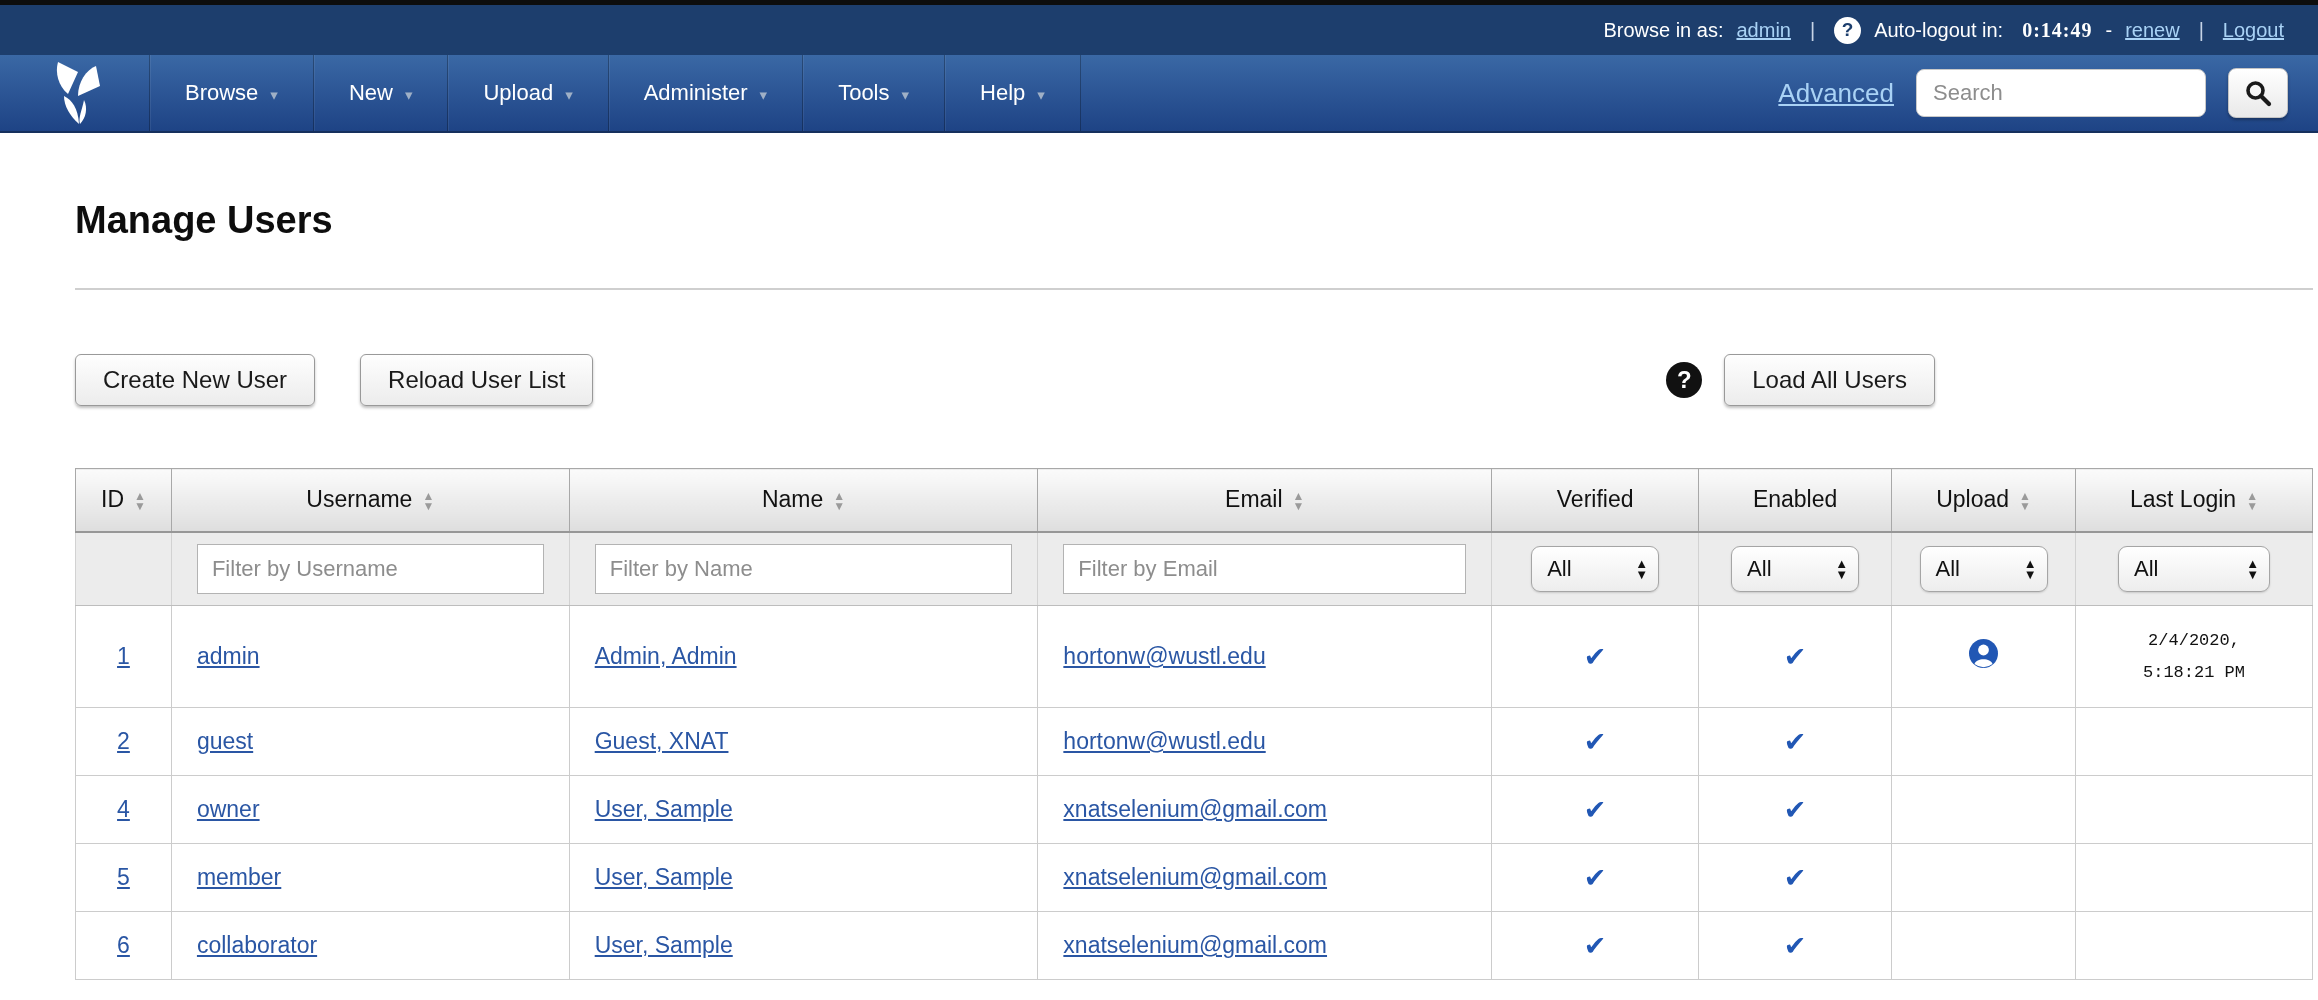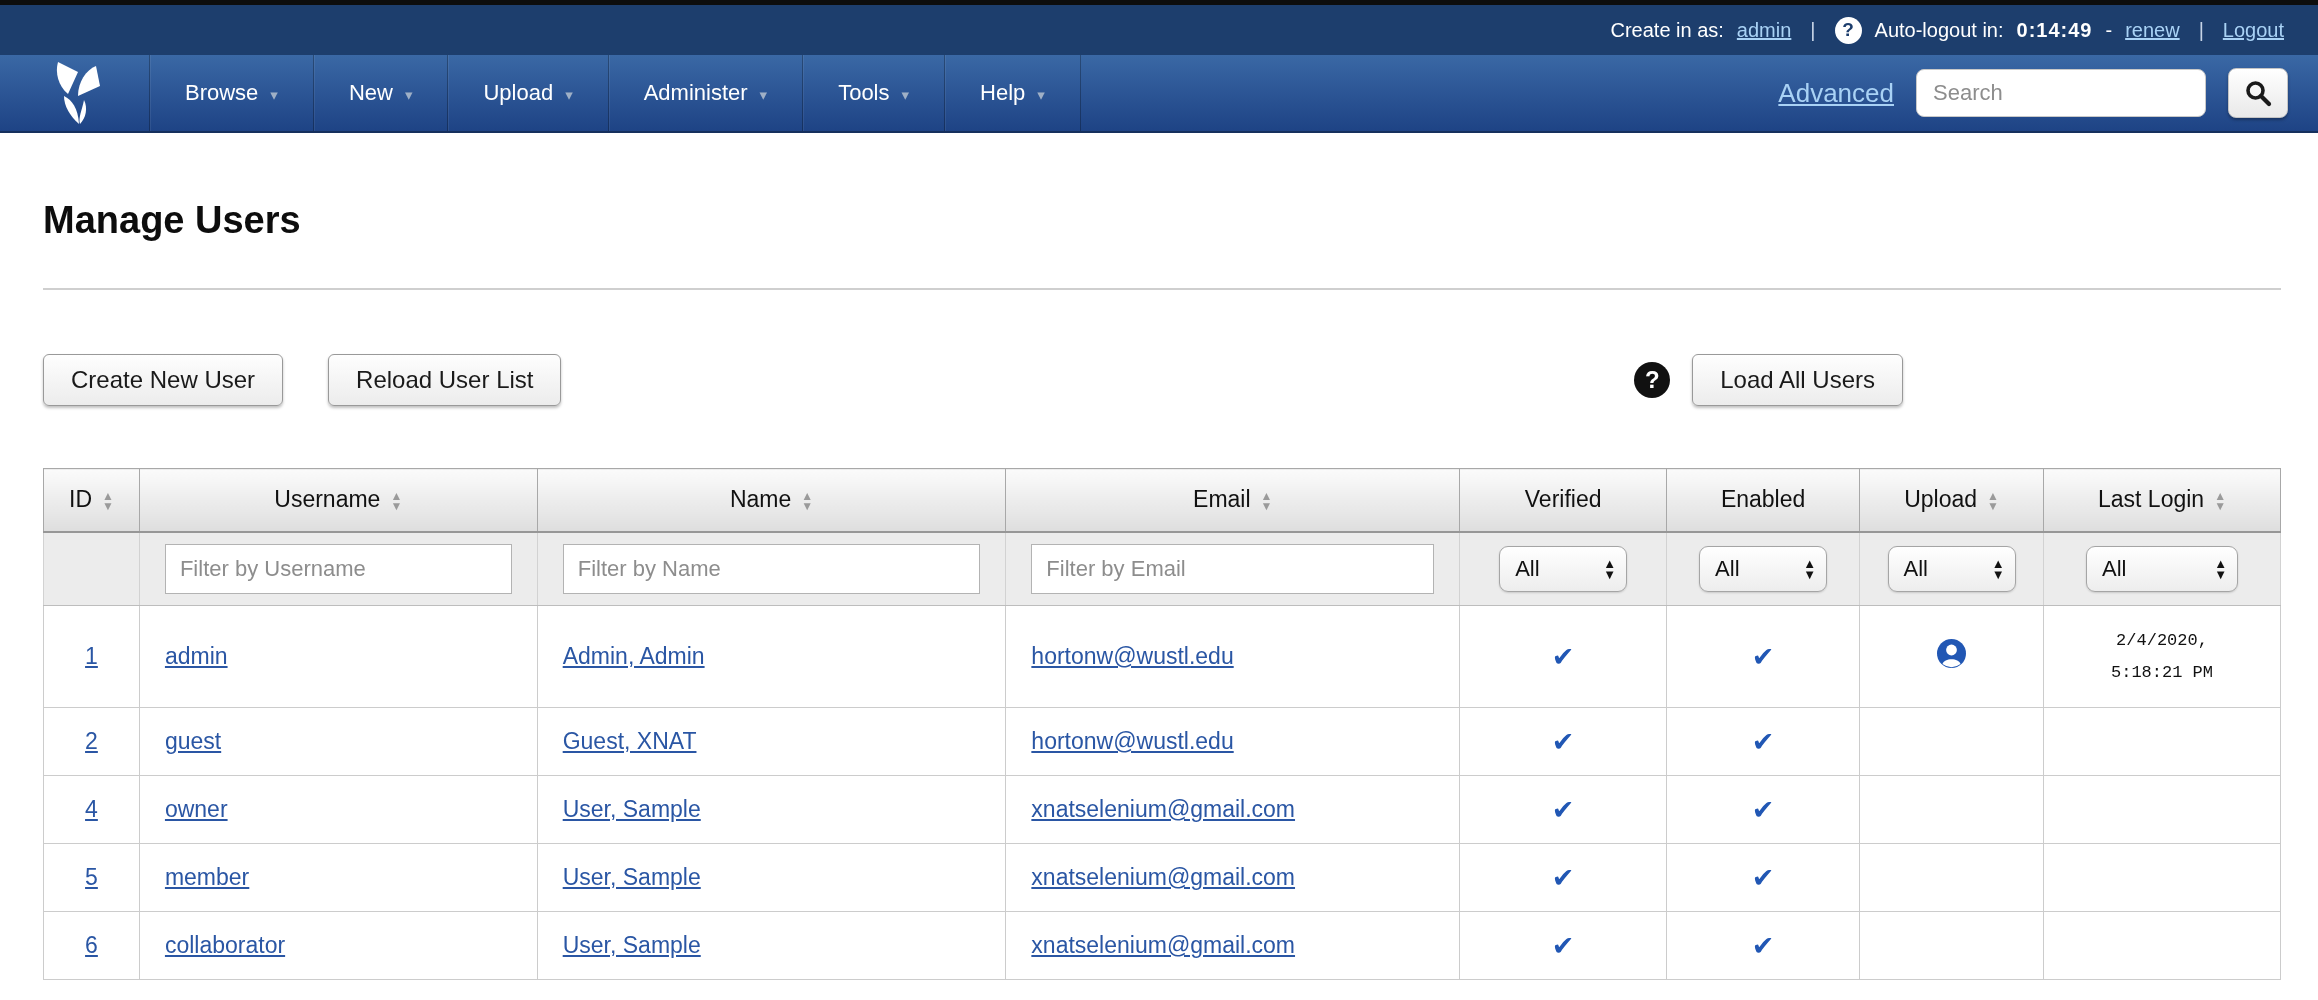--- a/index.html
+++ b/index.html
@@ -5,21 +5,21 @@
   * { margin:0; padding:0; box-sizing:border-box; }
   html,body { width:2318px; height:1000px; overflow:hidden; background:#fff;
     font-family:"Liberation Sans", sans-serif; }
 
   
   .chrome-strip { height:5px; background:#0d0d0d; }
   .topbar { height:50px; background:#1d3e6d; display:flex; align-items:center;
     justify-content:flex-end; padding-right:34px; color:#fff; font-size:20px; gap:13px; }
   .topbar a { color:#a9d2f5; text-decoration:underline; }
   .topbar .pipe { color:#c7d4e6; padding:0 6px; }
-  .timer { font-family:Liberation Sans, sans-serif; font-weight:bold; letter-spacing:1px; }
+  .timer { font-family:Liberation Serif, serif; font-weight:bold; letter-spacing:1px;margin-left:6px; }
   .q-circle-light { width:27px; height:27px; border-radius:50%; background:#fff; color:#1d3e6d;
     font-weight:bold; font-size:19px; display:inline-flex; align-items:center; justify-content:center; }
 
   
   .navbar { height:78px; background:linear-gradient(#3a68a5,#1e4385); display:flex;
     align-items:stretch; border-bottom:2px solid #15305d; }
   .nav-logo { width:150px; display:flex; align-items:center; justify-content:center;
     border-right:1px solid rgba(0,0,0,0.28); }
   .nav-item { display:flex; align-items:center; gap:12px; padding:13px 35px; color:#fff;
     font-size:22px; border-right:1px solid rgba(0,0,0,0.28);
@@ -30,21 +30,21 @@
   .advanced-link { color:#a9d2f5; font-size:26px; text-decoration:underline; }
   .search-input { width:290px; height:48px; border:1px solid #c9c9c9; border-radius:8px;
     font-size:22px; padding:0 16px; color:#333; outline:none;
     font-family:"Liberation Sans", sans-serif; }
   .search-input::placeholder { color:#8d8d8d; }
   .search-btn { width:60px; height:50px; border:1px solid #c4c4c4; border-radius:8px;
     background:linear-gradient(#fff,#e9e9e9); display:flex; align-items:center;
     justify-content:center; box-shadow:0 2px 3px rgba(0,0,0,0.3); cursor:pointer; }
 
   
-  .content { padding:0 37px 0 43px; }
+  .content { padding:0 37px 0 43px;margin-left:32px; }
   .page-title { margin-top:66px; font-size:38px; font-weight:bold; color:#0d0d0d; }
   .rule { margin-top:46px; border:none; border-top:2px solid #cfcfcf; width:2238px; }
 
   .toolbar { margin-top:64px; display:flex; align-items:center; width:1860px; }
   .btn { height:52px; padding:0 27px; font-size:24px; color:#1a1a1a;
     background:linear-gradient(#fefefe,#ececec); border:1px solid #999; border-radius:6px;
     box-shadow:0 2px 3px rgba(0,0,0,0.25); cursor:pointer;
     font-family:"Liberation Sans", sans-serif; }
   .btn + .btn { margin-left:45px; }
   .toolbar-right { margin-left:auto; display:flex; align-items:center; gap:22px; }
@@ -82,21 +82,21 @@
   .check { color:#2157b4; font-size:27px; }
   .login-cell { font-family:"Liberation Mono", monospace; font-size:17px; line-height:32px;
     text-align:center; color:#111; }
 </style>
 </head>
 <body>
 
 <div class="chrome-strip"></div>
 
 <div class="topbar">
-  <span>Create in as:</span>
+  <span>Browse in as:</span>
   <a href="#">admin</a>
   <span class="pipe">|</span>
   <span class="q-circle-light">?</span>
   <span>Auto-logout in:</span>
   <span class="timer">0:14:49</span>
   <span>-</span>
   <a href="#">renew</a>
   <span class="pipe">|</span>
   <a href="#">Logout</a>
 </div>

